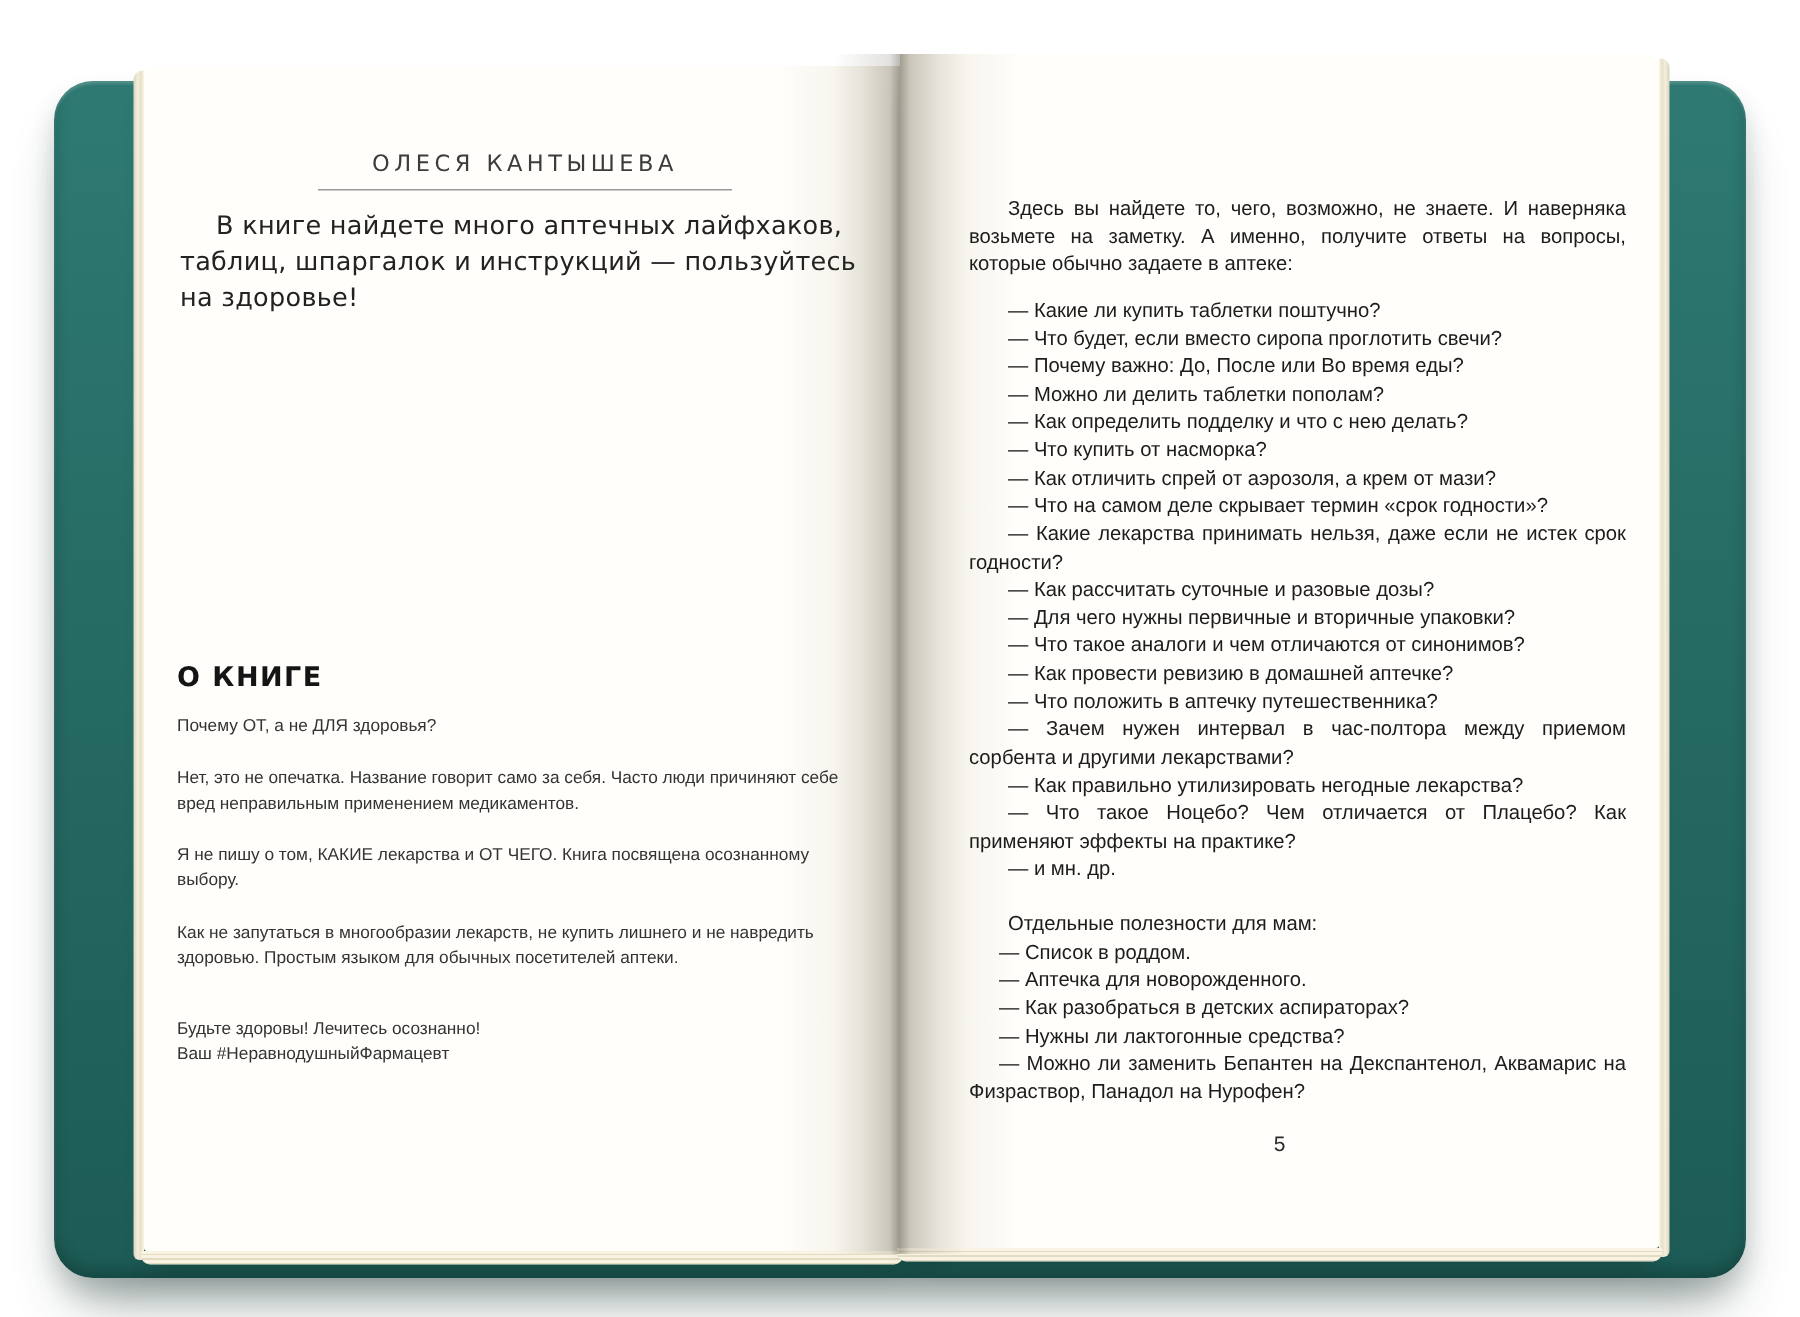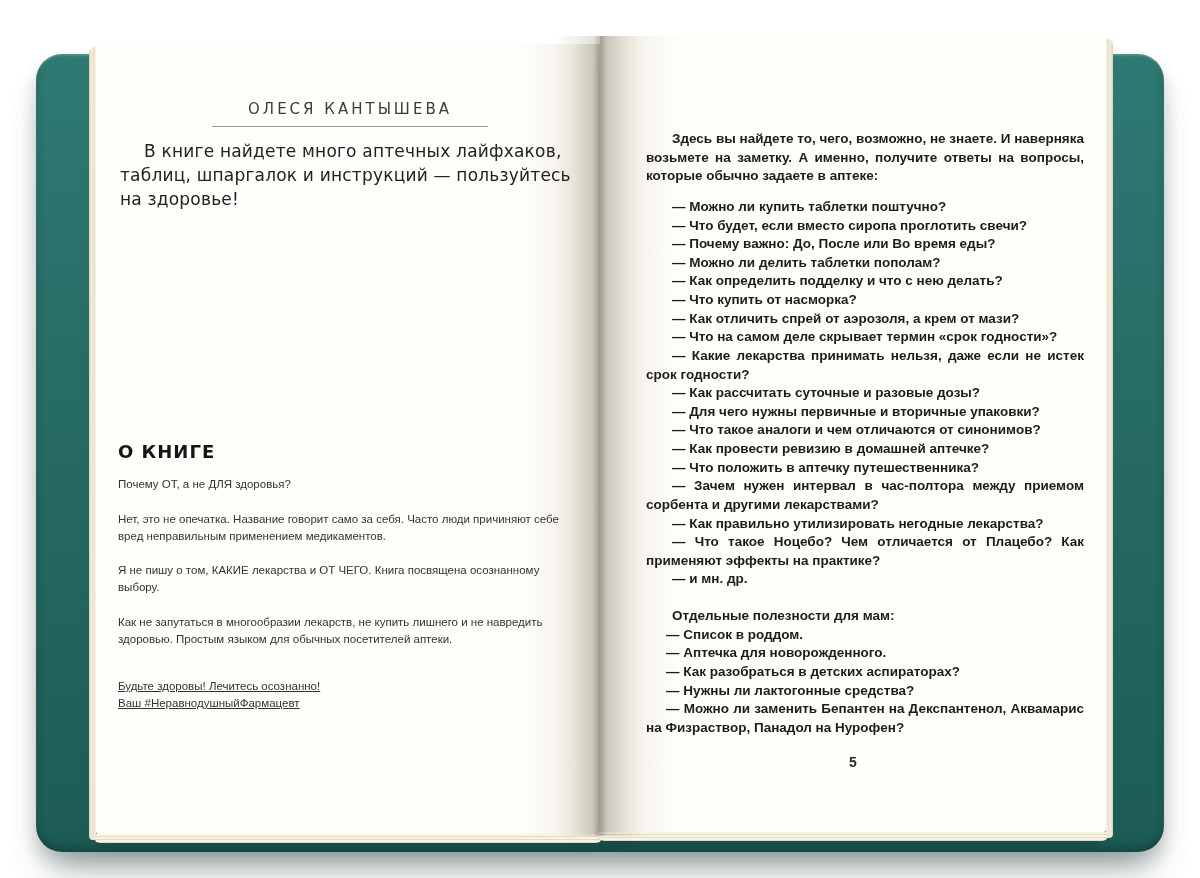--- a/index.html
+++ b/index.html
@@ -30,21 +30,20 @@
   }
   .page-left {
     left:96px; top:44px; width:504px; height:790px;
     border-radius:8px 0 0 2px;
     background:linear-gradient(to right,#fffefb 0%, #fffefb 84%, #f3f0e7 95%, #dcd8cb 100%);
   }
   .page-right {
     left:600px; top:36px; width:506px; height:796px;
     border-radius:0 10px 2px 0;
     background:linear-gradient(to left,#fffefb 0%, #fffefb 84%, #f3f0e7 95%, #dcd8cb 100%);
-    font-weight:bold;
   }
   
   .page::after {
     content:""; position:absolute; left:-2px; right:-2px; bottom:-9px; height:9px;
     background:repeating-linear-gradient(to bottom,#f8f3e3 0 2px,#e2dbc2 2px 3px);
     border-radius:0 0 6px 6px;
   }
   
   .page-left::before {
     content:""; position:absolute; left:-7px; top:3px; bottom:-6px; width:7px;
@@ -77,21 +76,21 @@
     font-size:17px; line-height:1.42; letter-spacing:.2px; color:#222;
     text-indent:24px;
   }
   .lp-about-title {
     margin-top:230px;
     font-family:"DejaVu Sans", sans-serif;
     font-size:18px; font-weight:700; letter-spacing:1px; color:#151515;
   }
   .lp-pars p { margin:17px 0 0 0; font-size:11.5px; line-height:1.5; color:#333; }
   .lp-pars p:first-child { margin-top:14px; }
-  .lp-signoff { margin-top:30px; font-size:11.5px; line-height:1.5; color:#333;text-decoration:underline; }
+  .lp-signoff { margin-top:30px; font-size:11.5px; line-height:1.5; color:#333; }
 
   
   .rp-content { position:absolute; inset:0; padding:0 22px 0 46px; color:#1c1c1c; }
   .rp-intro {
     margin-top:94px; font-size:13.5px; line-height:1.38; text-align:justify;
     text-indent:26px; color:#1c1c1c;
   }
   .rp-list { margin-top:12px; }
   .rp-list p { margin:0; font-size:13.5px; line-height:1.38; text-align:justify; text-indent:26px; }
   .rp-moms-title { margin-top:18px; font-size:13.5px; line-height:1.38; text-indent:26px; }
@@ -128,21 +127,21 @@
         <div>Ваш #НеравнодушныйФармацевт</div>
       </div>
     </div>
   </div>
 
   <div class="page page-right">
     <div class="rp-content">
       <div class="rp-intro">Здесь вы найдете то, чего, возможно, не знаете. И наверняка возьмете на заметку. А именно, получите ответы на вопросы, которые обычно задаете в аптеке:</div>
 
       <div class="rp-list">
-          <p>— Можно ли купить таблетки поштучно?</p>
+          <p>— Какие ли купить таблетки поштучно?</p>
           <p>— Что будет, если вместо сиропа проглотить свечи?</p>
           <p>— Почему важно: До, После или Во время еды?</p>
           <p>— Можно ли делить таблетки пополам?</p>
           <p>— Как определить подделку и что с нею делать?</p>
           <p>— Что купить от насморка?</p>
           <p>— Как отличить спрей от аэрозоля, а крем от мази?</p>
           <p>— Что на самом деле скрывает термин «срок годности»?</p>
           <p>— Какие лекарства принимать нельзя, даже если не истек срок годности?</p>
           <p>— Как рассчитать суточные и разовые дозы?</p>
           <p>— Для чего нужны первичные и вторичные упаковки?</p>

